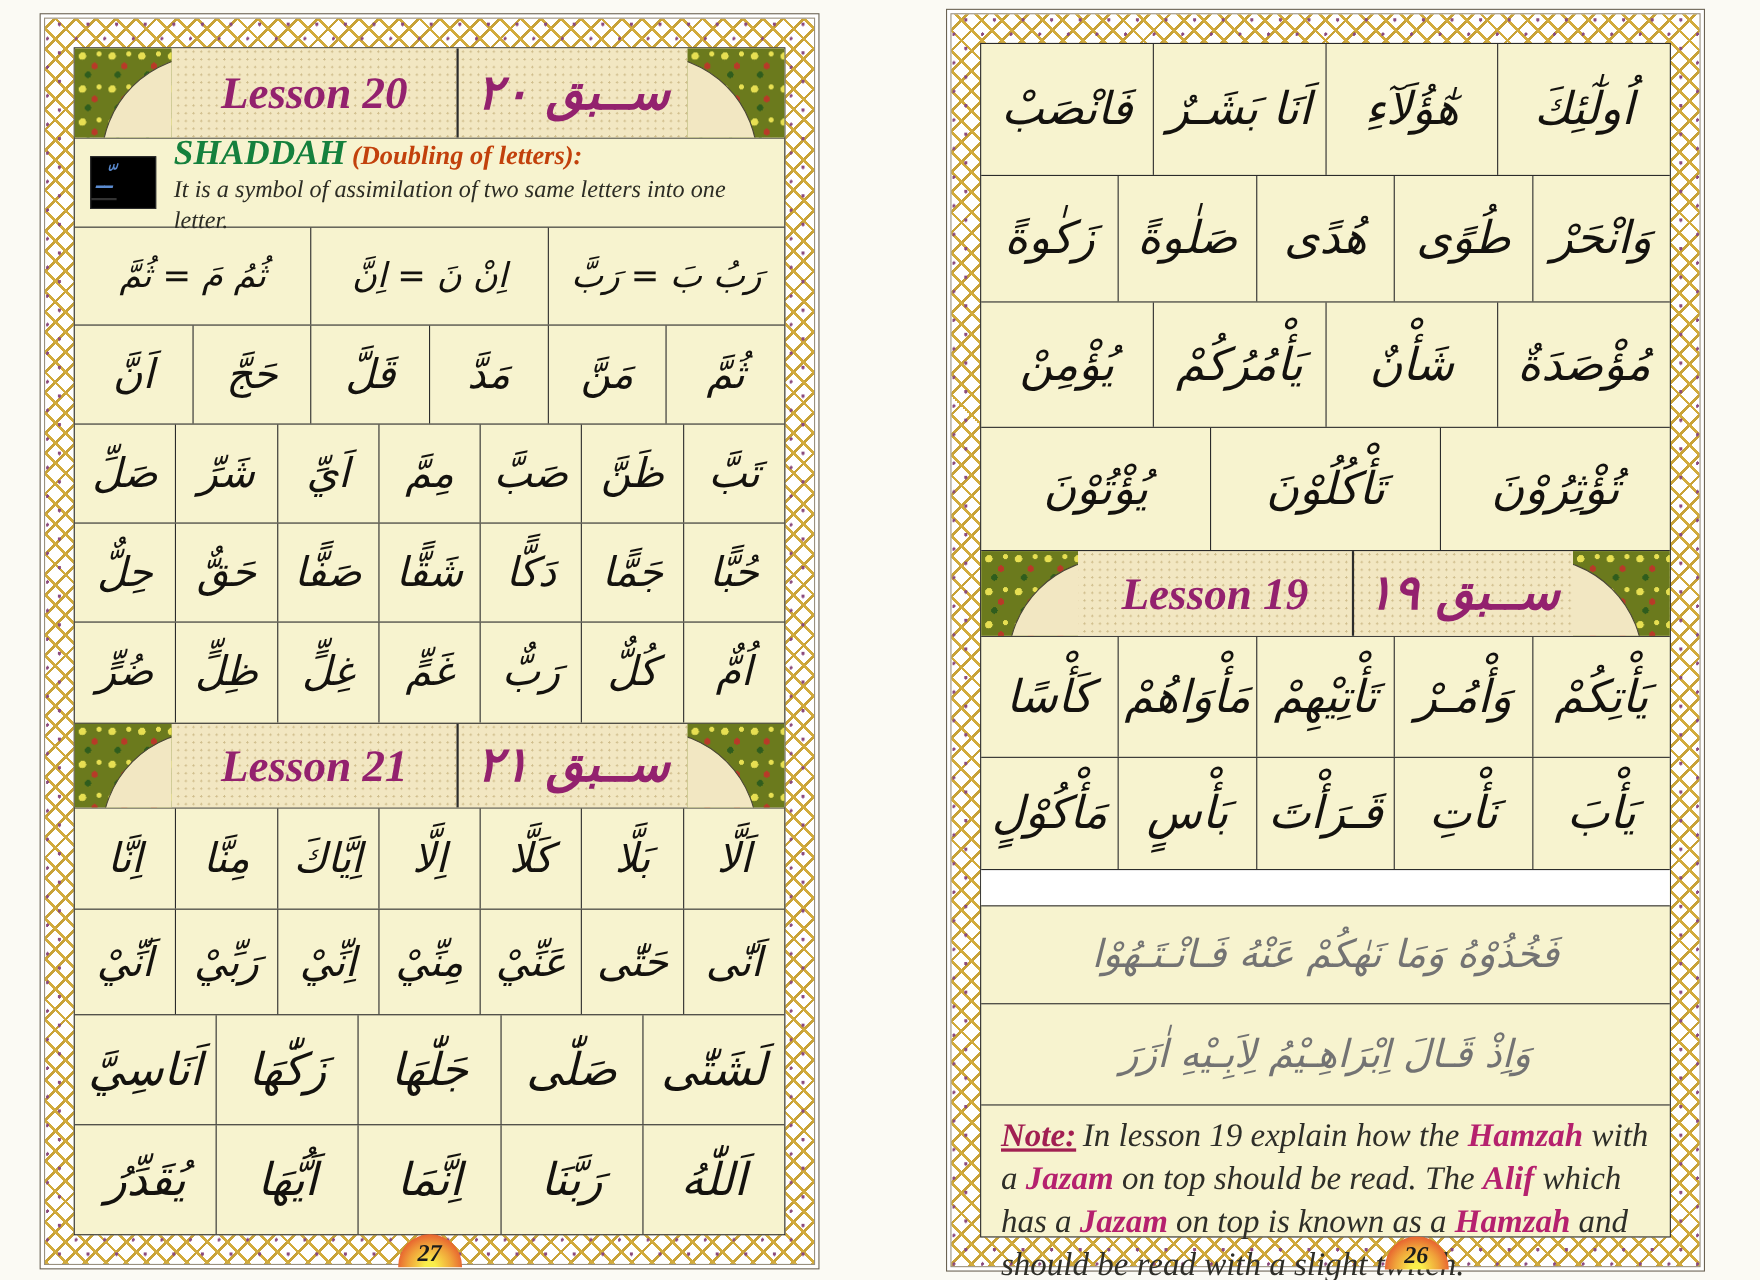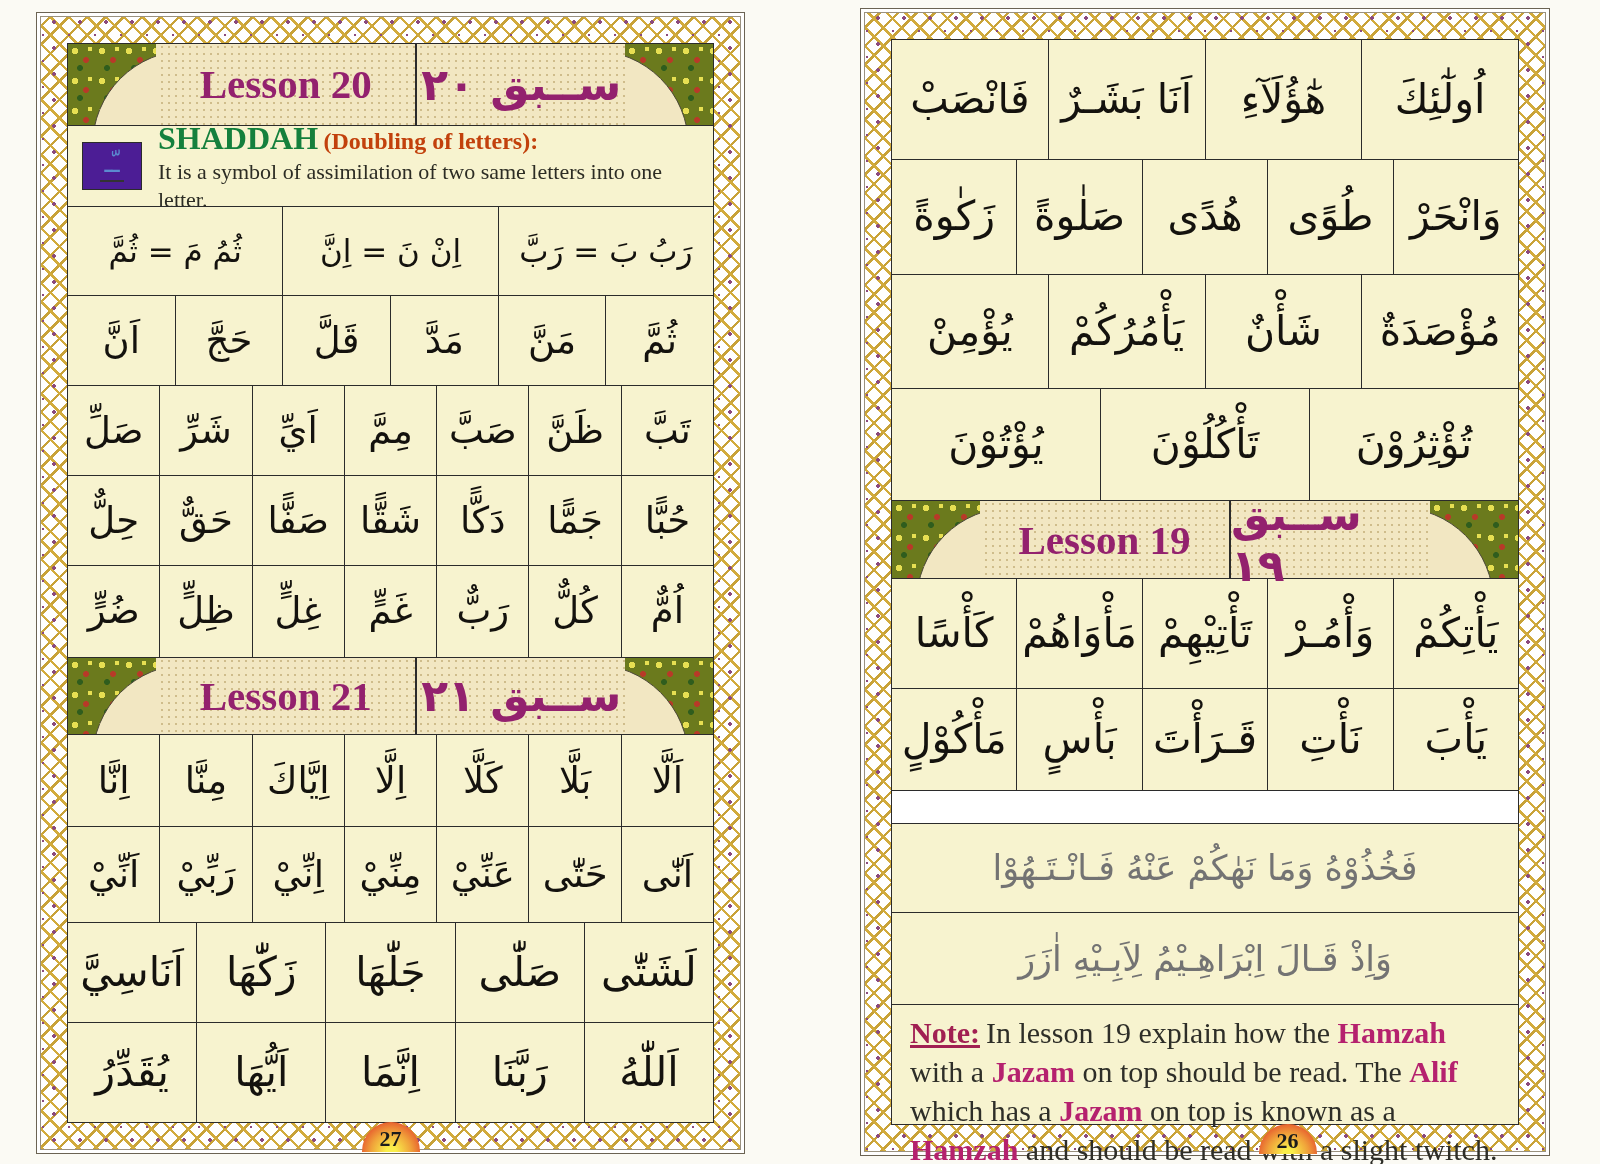--- a/index.html
+++ b/index.html
@@ -1,17 +1,17 @@
 <!DOCTYPE html>
 <html><head>
 <meta charset="utf-8">
 <style>
   html,body { margin:0; padding:0; }
   body { background:#e9e7e0; font-family:"Liberation Serif", serif; }
-  .stage { position:relative; width:1600px; height:1164px; background:#fbfaf4; overflow:hidden; }
+  .stage { position:relative; width:1600px; height:1164px; background:#fbfaf4; overflow:hidden;font-style:italic; }
 
   
   .page { position:absolute; background:#fff; border:1.5px solid #6b6353; }
   .frame { position:absolute; inset:3px; border:1px solid #9a917f;
     background-color:#ffffff;
     background-image:
       radial-gradient(circle 1.8px at 13px 5px, #8b4a7d 95%, transparent),
       radial-gradient(circle 1.5px at 2px 18px, #8b4a7d 95%, transparent),
       repeating-linear-gradient(45deg, #d2ab3c 0 2.5px, transparent 2.5px 13px),
       repeating-linear-gradient(-45deg, #c8a238 0 2.5px, transparent 2.5px 13px);
@@ -52,22 +52,22 @@
   .orn.left::after  { left:24px; }
   .orn.right::after { right:24px; }
   .b-en { flex:1.25; display:flex; align-items:center; justify-content:center;
     font-family:"Liberation Serif", serif; font-weight:bold; font-size:41px; color:#93216e; z-index:1; }
   .b-ar { flex:1; display:flex; align-items:center; justify-content:center;
     font-family:"DejaVu Sans", sans-serif; font-weight:bold; font-size:44px; color:#93216e; z-index:1; }
   .bdiv { width:2px; background:#2b2b2b; flex:none; }
 
   
   .shaddah { display:flex; align-items:center; gap:16px; padding:6px 14px; }
-  .sym-box { flex:none; width:58px; height:46px; background:#4c1d95; border:1.6px solid #2b2b2b;
-    display:flex; align-items:center; justify-content:center; }
+  .sym-box { flex:none; width:58px; height:46px; background:#000000; border:1.6px solid #2b2b2b;
+    display:flex; align-items:center; justify-content:flex-start; }
   .sym { font-family:"DejaVu Sans", sans-serif; font-size:26px; color:#5b8bd0;
     border-bottom:2.5px solid #333; line-height:1.1; padding:0 4px 2px; }
   .sh-text { font-size:22px; color:#2c2c24; line-height:1.25; }
   .sh-head { font-weight:bold; color:#15803d; font-size:32px; }
   .sh-sub  { font-weight:bold; color:#c2410c; font-size:24px; }
 
   
   .note { padding:8px 18px 6px; font-size:30px; color:#2e2e28; line-height:1.3;
     display:block; }
   .note-label { font-weight:bold; text-decoration:underline; color:#a12052; margin-right:6px; }

